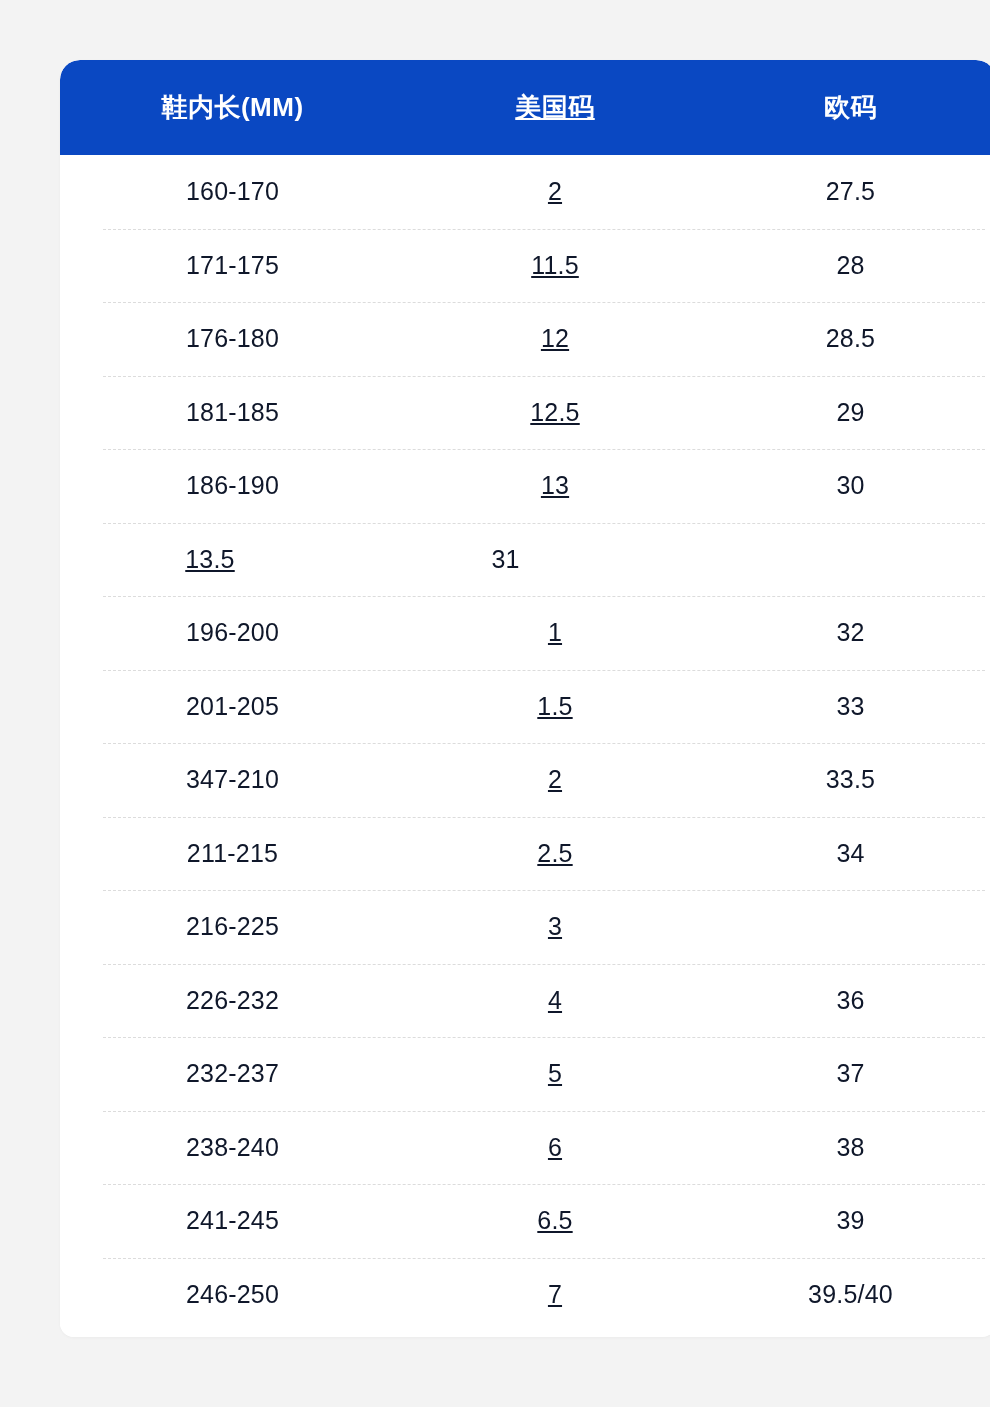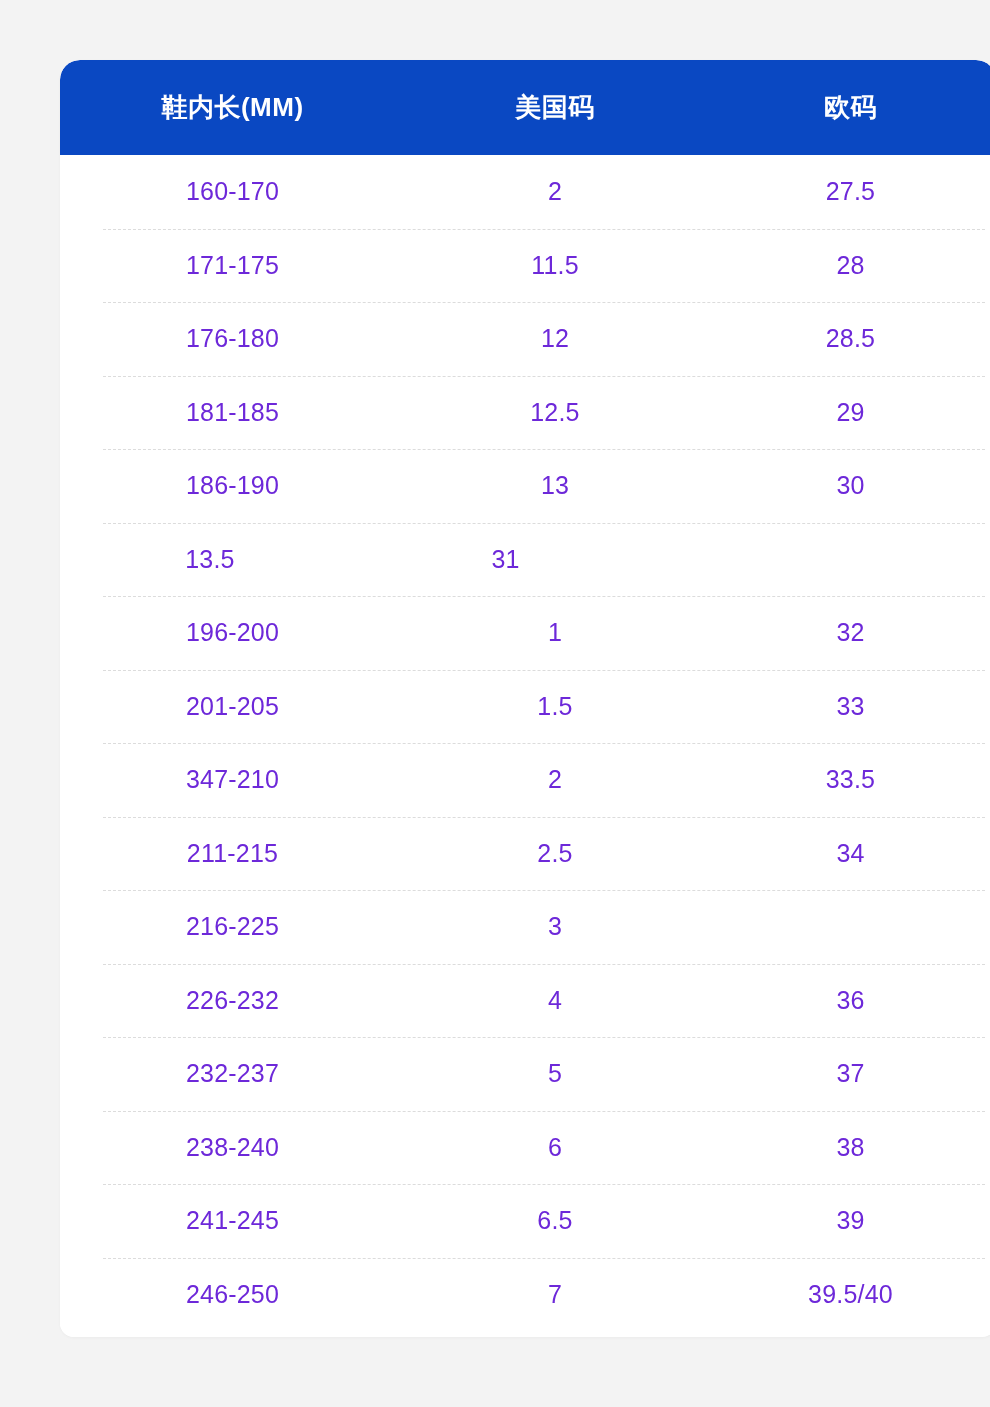--- a/index.html
+++ b/index.html
@@ -46,36 +46,36 @@
   .table-header .cell {
     color: #ffffff;
     font-size: 26px;
     font-weight: 700;
     letter-spacing: 0.5px;
     text-align: center;
   }
 
   
   .col-1 { flex: 0 0 345px; }
-  .col-2 { flex: 0 0 300px; }
+  .col-2 { flex: 0 0 300px; text-decoration: underline; }
   .col-3 { flex: 0 0 291px; }
 
   
   .table-body {
     background: #ffffff;
     padding-bottom: 6px;
   }
   .table-row {
     position: relative;
     display: flex;
     align-items: center;
     height: 73.5px;
   }
   .table-row .cell {
-    color: #6d28d9;
+    color: #0f172a;
     font-size: 25px;
     font-weight: 400;
     text-align: center;
     letter-spacing: 0.2px;
     white-space: nowrap;
   }
   .table-row + .table-row::before {
     content: "";
     position: absolute;
     left: 43px;

